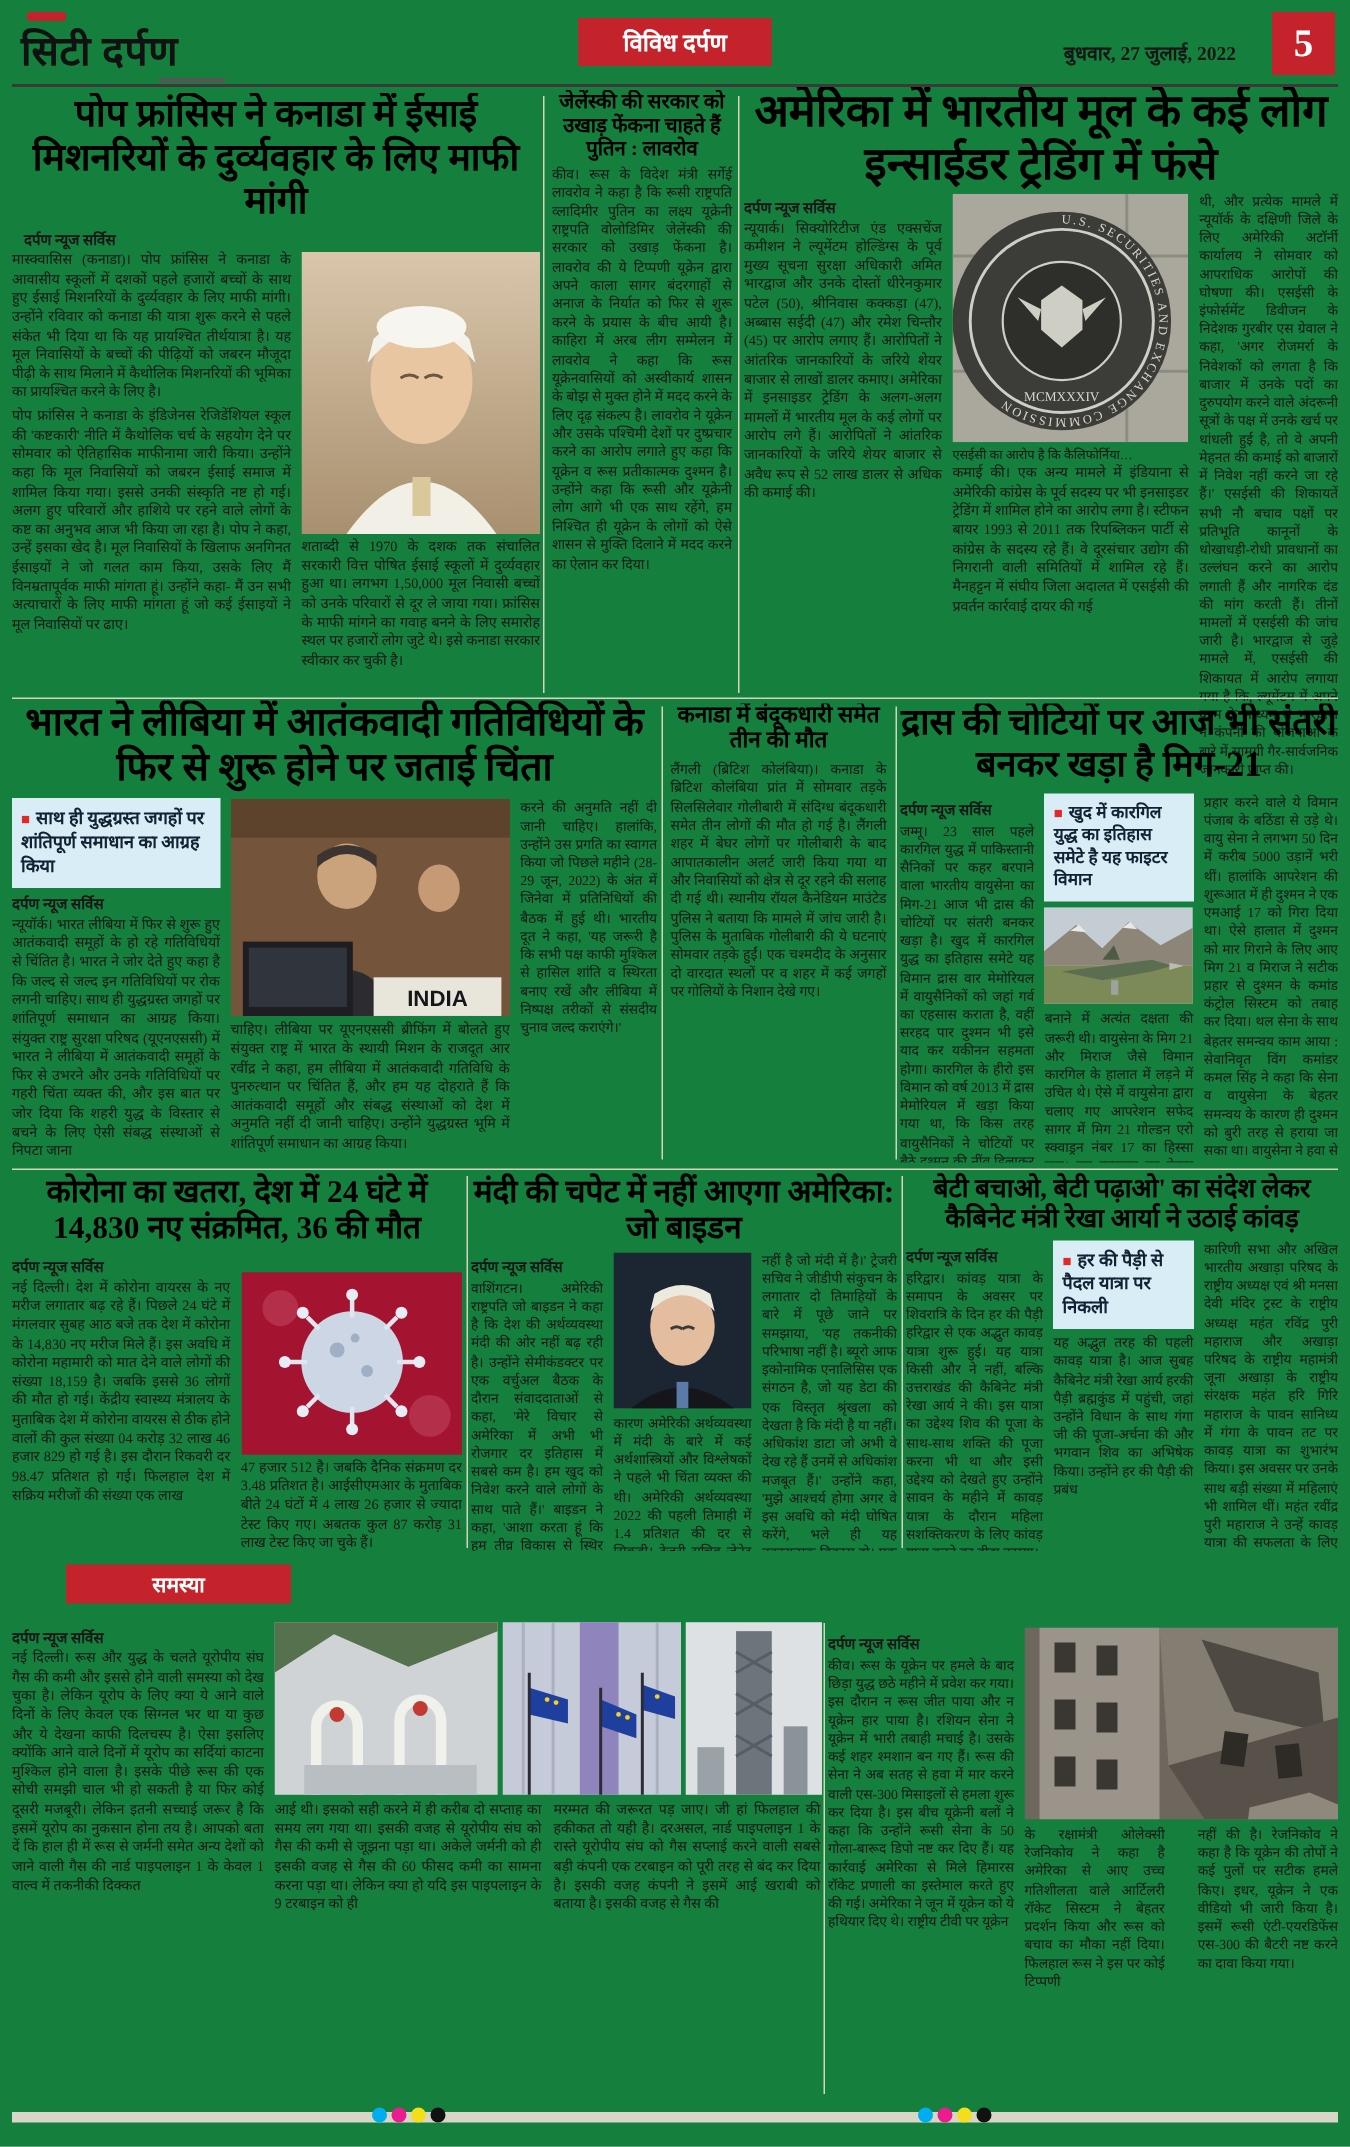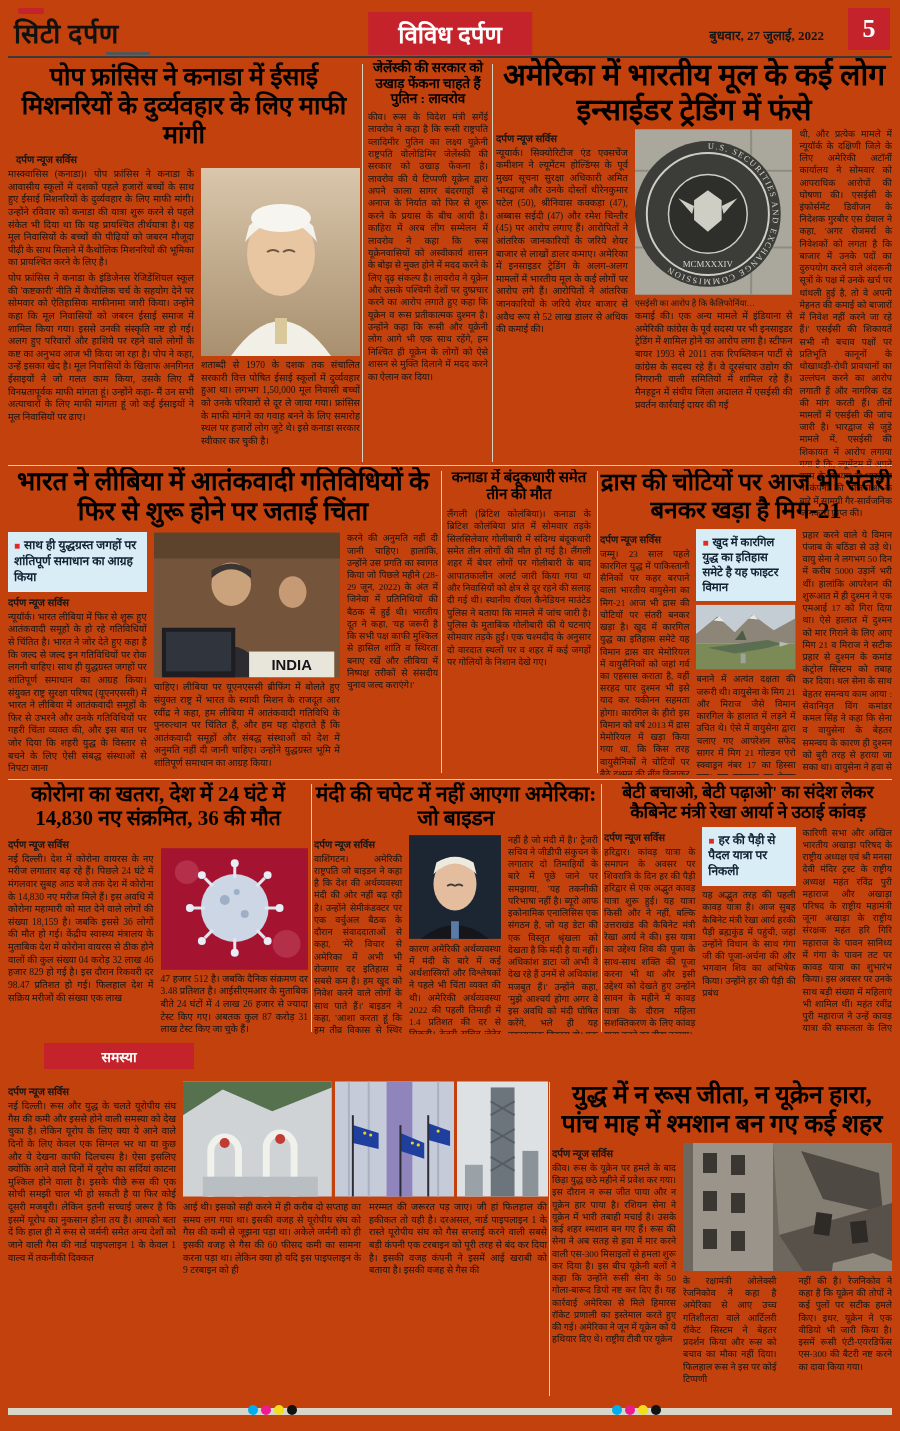--- a/index.html
+++ b/index.html
@@ -1,25 +1,25 @@
 <!DOCTYPE html>
 <html lang="hi"><head>
 <meta charset="utf-8">
 <style>
   * { margin:0; padding:0; box-sizing:border-box; }
   body { background:#e8e4d2; font-family:"Liberation Serif", serif; }
   .page { position:relative; width:900px; height:1431px; margin:0 auto;
-          background:#c2410c; overflow:hidden; color:#161616; }
+          background:#15803d; overflow:hidden; color:#161616; }
   
   .masthead { position:absolute; top:8px; left:10px; right:10px; height:46px; }
   .logo { position:absolute; left:4px; top:6px; font-size:27px; font-weight:700; color:#111; letter-spacing:.5px; }
   .logo-accent { position:absolute; left:8px; top:0px; width:26px; height:6px; background:#c4232b; border-radius:2px; }
   .logo-under { position:absolute; left:96px; top:44px; width:44px; height:3px; background:#555; }
   .section-box { position:absolute; left:50%; transform:translateX(-50%); top:4px;
-                 background:#c4232b; color:#fff; font-size:24px; font-weight:700; padding:5px 30px; }
+                 background:#c4232b; color:#fff; font-size:16px; font-weight:700; padding:5px 30px; }
   .date-line { position:absolute; right:66px; top:18px; font-size:13px; font-weight:700; }
   .page-num { position:absolute; right:0; top:0; width:42px; height:42px; background:#c4232b;
               color:#fff; font-size:26px; font-weight:700; display:flex; align-items:center; justify-content:center; }
   .head-rule { position:absolute; top:56px; left:8px; width:884px; height:2px; background:#3a3a38; }
   
   .art { position:absolute; overflow:hidden; }
   .hl { font-weight:700; text-align:center; line-height:1.16; color:#000; }
   .byline { font-weight:700; font-size:10px; margin:3px 0 2px 8px; }
   .bt { font-size:9.5px; line-height:1.33; text-align:justify; }
   .cols { display:flex; gap:7px; }
@@ -340,21 +340,20 @@
         </div>
         <div style="display:flex; gap:8px; margin-top:4px;">
           <div class="bt" style="width:178px;">आई थी। इसको सही करने में ही करीब दो सप्ताह का समय लग गया था। इसकी वजह से यूरोपीय संघ को गैस की कमी से जूझना पड़ा था। अकेले जर्मनी को ही इसकी वजह से गैस की 60 फीसद कमी का सामना करना पड़ा था। लेकिन क्या हो यदि इस पाइपलाइन के 9 टरबाइन को ही</div>
           <div class="bt" style="width:178px;">मरम्मत की जरूरत पड़ जाए। जी हां फिलहाल की हकीकत तो यही है। दरअसल, नार्ड पाइपलाइन 1 के रास्ते यूरोपीय संघ को गैस सप्लाई करने वाली सबसे बड़ी कंपनी एक टरबाइन को पूरी तरह से बंद कर दिया है। इसकी वजह कंपनी ने इसमें आई खराबी को बताया है। इसकी वजह से गैस की</div>
         </div>
       </div>
     </div>
   </div>
 
   <div class="art" style="left:552px; top:1080px; width:340px; height:320px;">
-    <div class="hl" style="font-size:25px;">युद्ध में न रूस जीता, न यूक्रेन हारा, पांच माह में श्मशान बन गए कई शहर</div>
     <div class="cols" style="margin-top:5px;">
       <div style="width:124px;">
         <div class="byline" style="margin-left:0;">दर्पण न्यूज सर्विस</div>
         <div class="bt" style="font-size:9.2px;">कीव। रूस के यूक्रेन पर हमले के बाद छिड़ा युद्ध छठे महीने में प्रवेश कर गया। इस दौरान न रूस जीत पाया और न यूक्रेन हार पाया है। रशियन सेना ने यूक्रेन में भारी तबाही मचाई है। उसके कई शहर श्मशान बन गए हैं। रूस की सेना ने अब सतह से हवा में मार करने वाली एस-300 मिसाइलों से हमला शुरू कर दिया है। इस बीच यूक्रेनी बलों ने कहा कि उन्होंने रूसी सेना के 50 गोला-बारूद डिपो नष्ट कर दिए हैं। यह कार्रवाई अमेरिका से मिले हिमारस रॉकेट प्रणाली का इस्तेमाल करते हुए की गई। अमेरिका ने जून में यूक्रेन को ये हथियार दिए थे। राष्ट्रीय टीवी पर यूक्रेन</div>
       </div>
       <div style="width:209px;">
         <svg class="mock" viewBox="0 0 209 128" style="height:128px;">
           <rect width="209" height="128" fill="#6e675e"></rect>
           <rect x="10" y="0" width="80" height="128" fill="#9a948a"></rect>
           <g fill="#3a3632">

